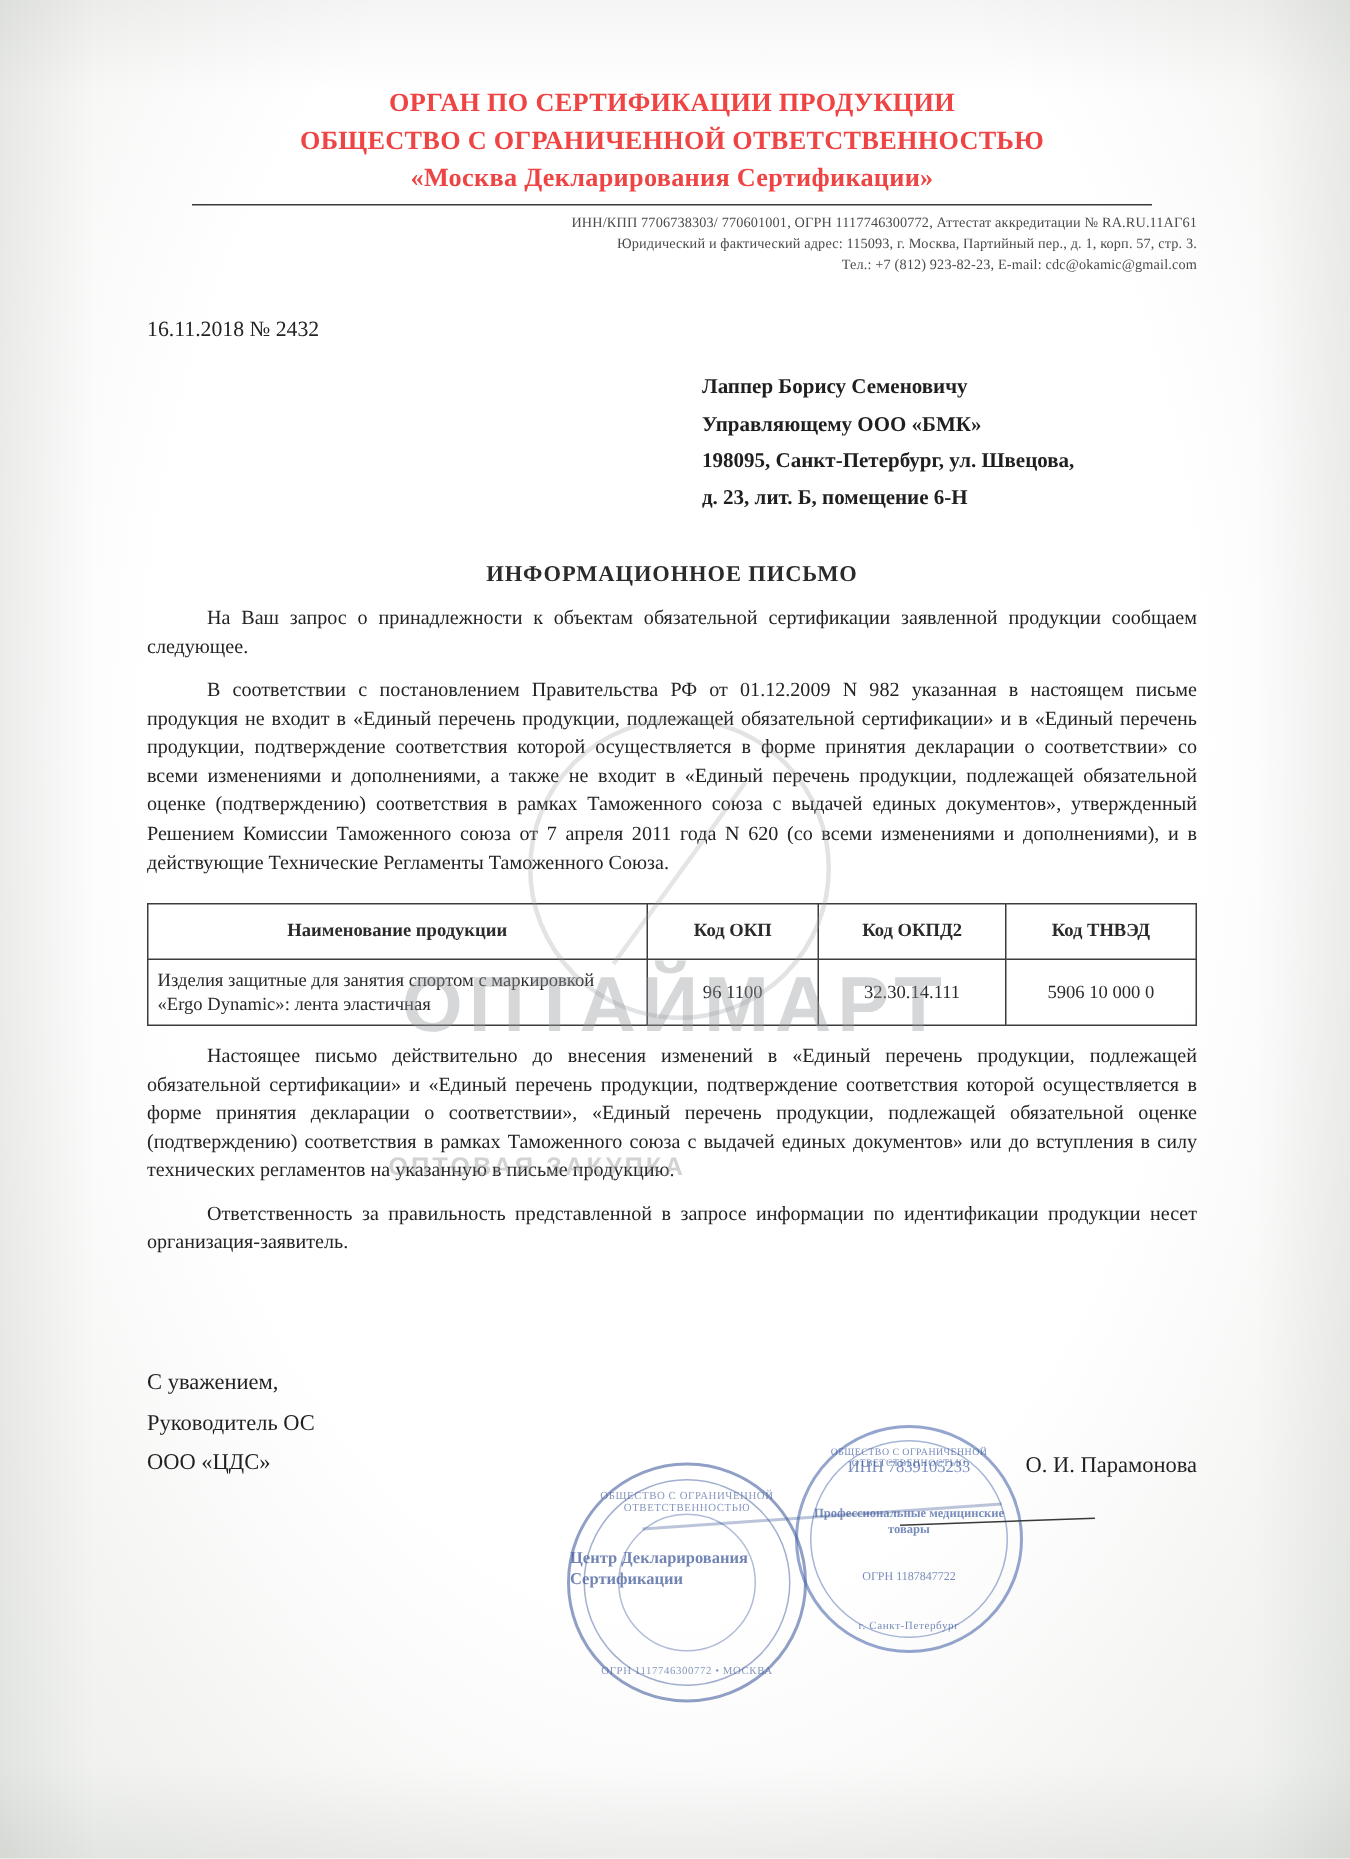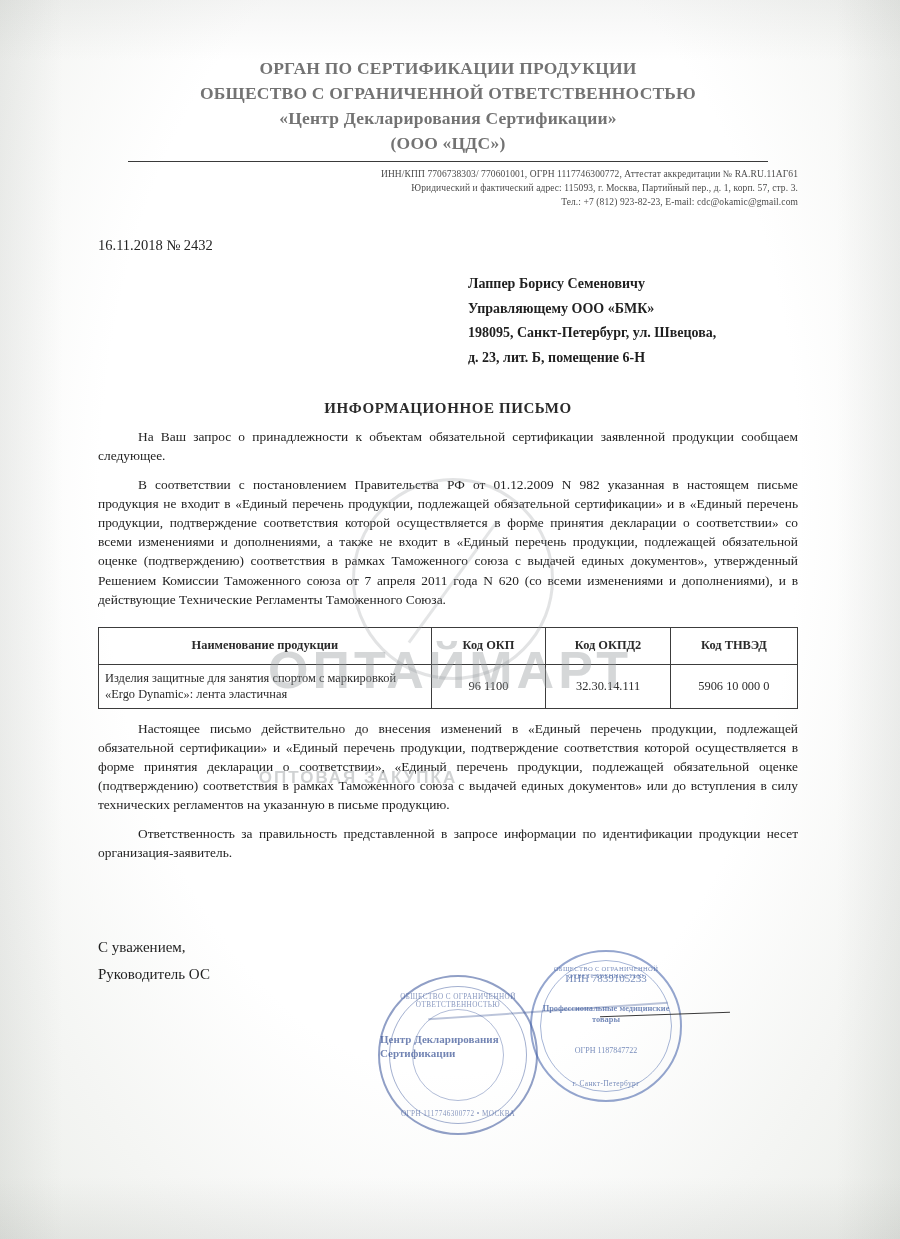--- a/index.html
+++ b/index.html
@@ -47,21 +47,21 @@
     left: 98px;
     top: 58px;
     width: 700px;
   }
 
   
   .head-block {
     text-align: center;
     font-weight: bold;
     letter-spacing: .2px;
-    color: #737373;
+    color: #ef4444;
   }
   .head-line-1 { font-size: 17.5px; margin-bottom: 4px; }
   .head-line-2 { font-size: 17.5px; margin-bottom: 4px; }
   .head-line-3 { font-size: 17.5px; margin-bottom: 4px; }
   .head-line-4 { font-size: 17.5px; margin-bottom: 2px; }
 
   .rule {
     border: none;
     border-top: 1.3px solid #3a3a3a;
     margin: 7px 30px 6px 30px;
@@ -322,22 +322,21 @@
 
 <div class="sheet"></div>
 
 <div class="page">
 
   <div class="content">
 
     <div class="head-block">
       <div class="head-line-1">ОРГАН ПО СЕРТИФИКАЦИИ ПРОДУКЦИИ</div>
       <div class="head-line-2">ОБЩЕСТВО С ОГРАНИЧЕННОЙ ОТВЕТСТВЕННОСТЬЮ</div>
-      <div class="head-line-3">«Центр Декларирования Сертификации»</div>
-      <div class="head-line-4">(ООО «ЦДС»)</div>
+      <div class="head-line-3">«Москва Декларирования Сертификации»</div>
     </div>
 
     <hr class="rule">
 
     <div class="req">
       <div>ИНН/КПП 7706738303/ 770601001, ОГРН 1117746300772, Аттестат аккредитации № RA.RU.11АГ61</div>
       <div>Юридический и фактический адрес: 115093, г. Москва, Партийный пер., д. 1, корп. 57, стр. 3.</div>
       <div>Тел.: +7 (812) 923-82-23, E-mail: cdc@okamic@gmail.com</div>
     </div>
 
@@ -373,20 +372,24 @@
         </tr>
       </tbody>
     </table>
 
     <p class="body-par">Настоящее письмо действительно до внесения изменений в «Единый перечень продукции, подлежащей обязательной сертификации» и «Единый перечень продукции, подтверждение соответствия которой осуществляется в форме принятия декларации о соответствии», «Единый перечень продукции, подлежащей обязательной оценке (подтверждению) соответствия в рамках Таможенного союза с выдачей единых документов» или до вступления в силу технических регламентов на указанную в письме продукцию.</p>
     <p class="body-par">Ответственность за правильность представленной в запросе информации по идентификации продукции несет организация-заявитель.</p>
 
     <div class="sign-block">
       <div>С уважением,</div>
       <div>Руководитель ОС</div>
+      <div class="sign-row">
+        <span>ООО «ЦДС»</span>
+        <span class="sign-name">О. И. Парамонова</span>
+      </div>
     </div>
 
   </div>
 
   <div class="wm-circle"></div>
   <div class="watermark">ОПТАЙМАРТ</div>
   <div class="watermark-sub">ОПТОВАЯ ЗАКУПКА</div>
 
   <div class="stamp stamp-blue">
     <div class="s-arc-top">ОБЩЕСТВО С ОГРАНИЧЕННОЙ ОТВЕТСТВЕННОСТЬЮ</div>

